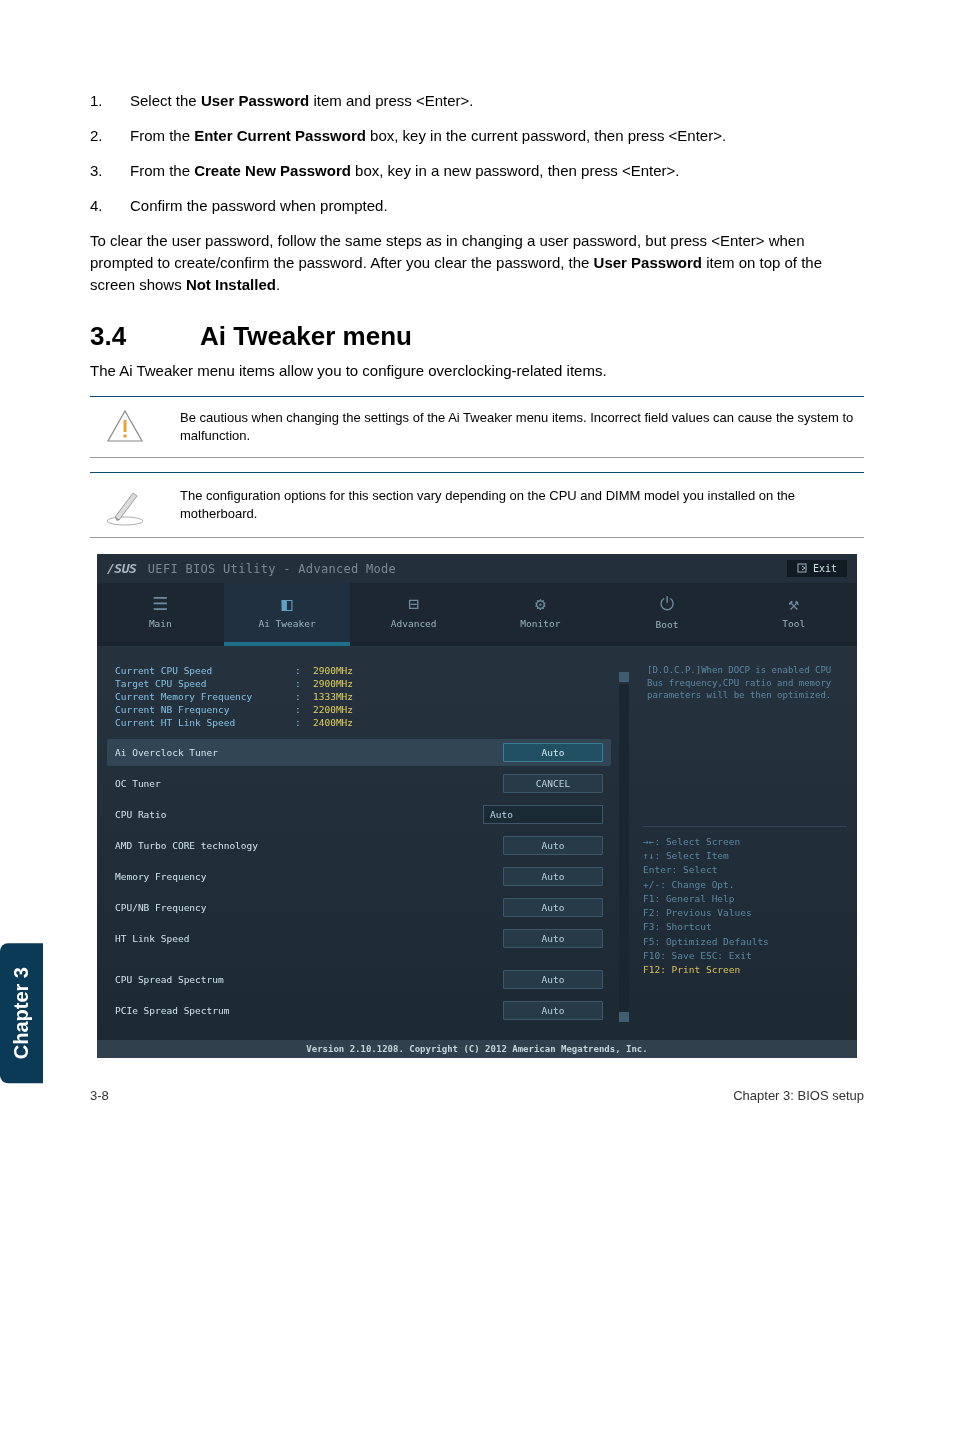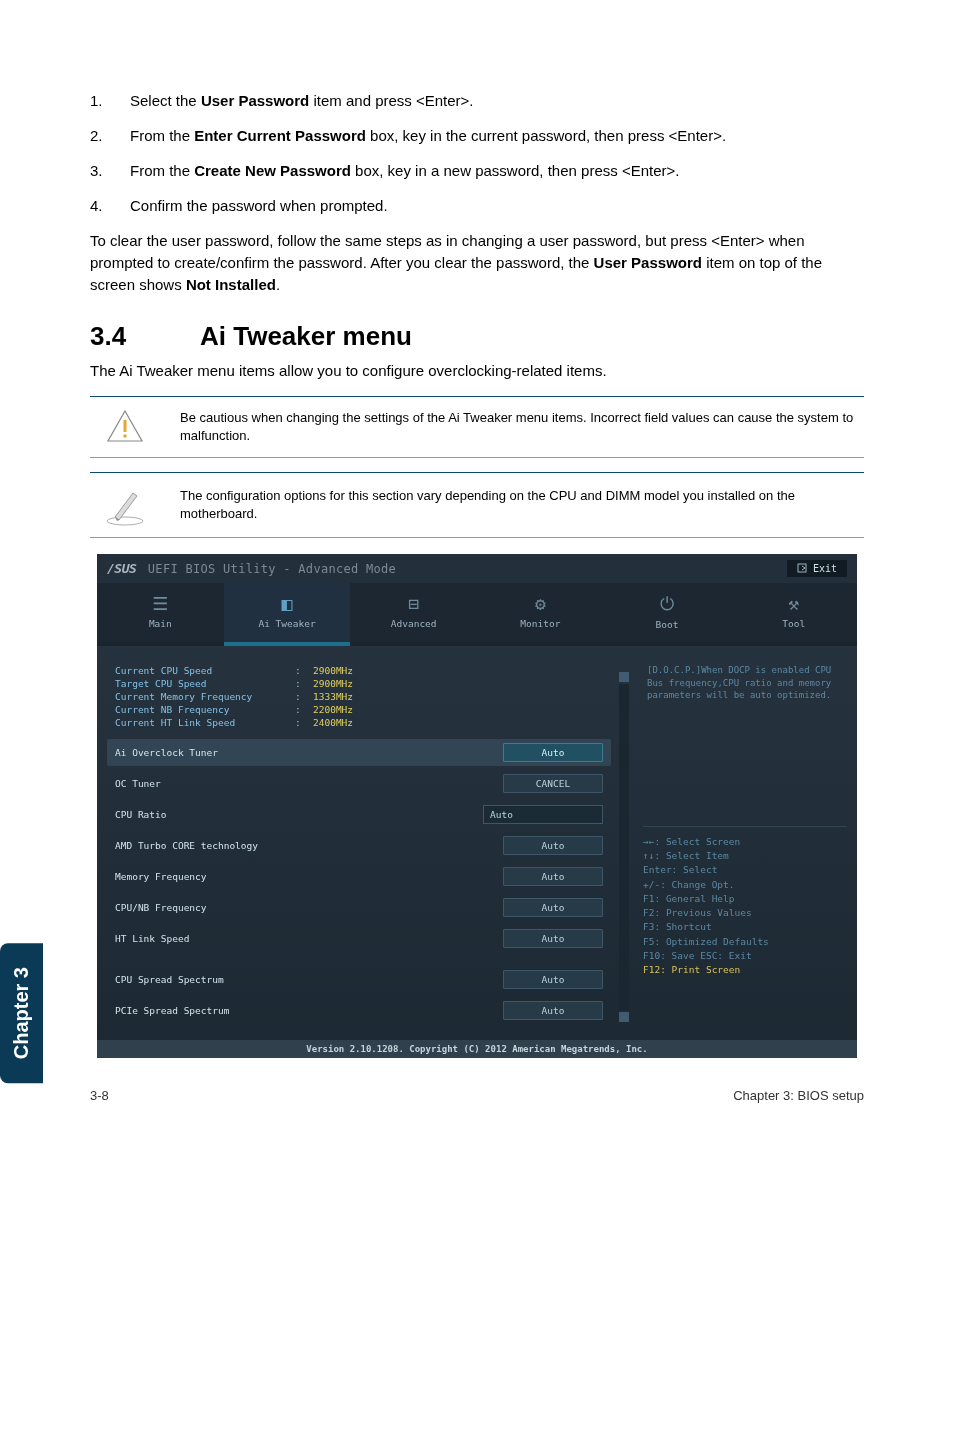--- a/index.html
+++ b/index.html
@@ -243,21 +243,21 @@
                 <span class="pill">Auto</span>
               </div>
             </div>
         </div>
         <div class="scrollbar">
           <div class="scroll-arrow"></div>
           <div class="scroll-track"></div>
           <div class="scroll-arrow"></div>
         </div>
         <div class="bios-right">
-          <div class="help-block">[D.O.C.P.]When DOCP is enabled CPU Bus frequency,CPU ratio and memory parameters will be auto optimized.</div>
+          <div class="help-block">[D.O.C.P.]When DOCP is enabled CPU Bus frequency,CPU ratio and memory parameters will be then optimized.</div>
           <div class="key-help" id="key-help">
               <div>→←: Select Screen</div>
               <div>↑↓: Select Item</div>
               <div>Enter: Select</div>
               <div>+/-: Change Opt.</div>
               <div>F1: General Help</div>
               <div>F2: Previous Values</div>
               <div>F3: Shortcut</div>
               <div>F5: Optimized Defaults</div>
               <div>F10: Save  ESC: Exit</div>

